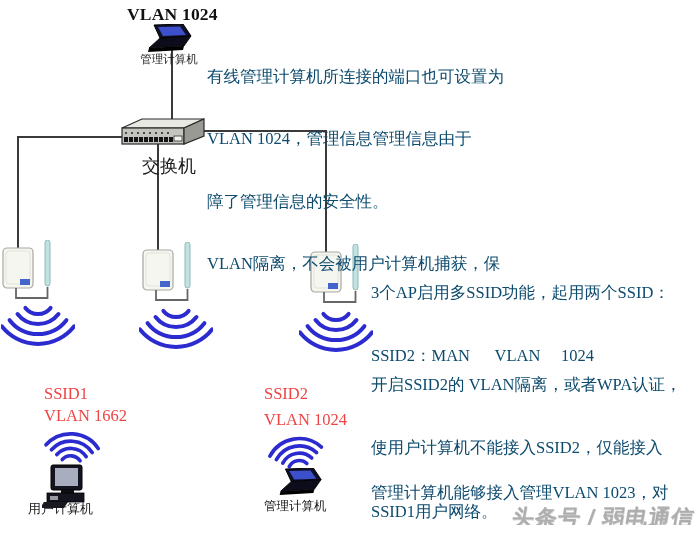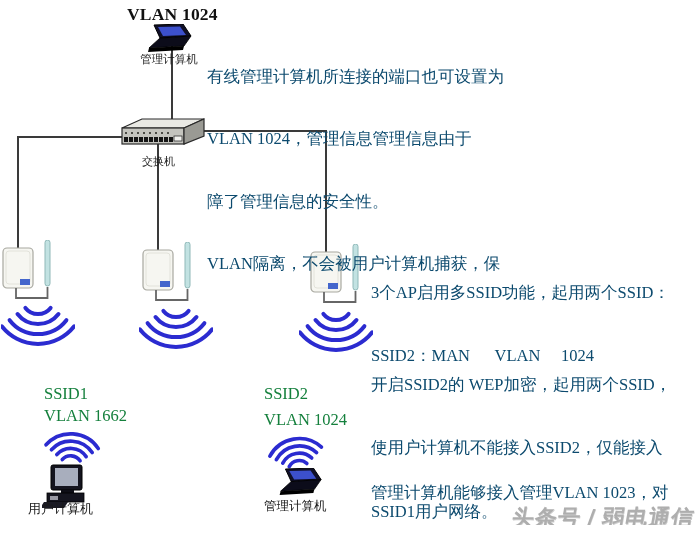--- a/index.html
+++ b/index.html
@@ -5,22 +5,22 @@
   html,body{margin:0;padding:0;background:#fff;}
   #canvas{
     position:relative;width:698px;height:525px;background:#ffffff;overflow:hidden;
     font-family:"Liberation Serif","DejaVu Serif",serif;color:#111;
   }
   .abs{position:absolute;}
   svg{display:block;}
   
   .title-text{font-size:17.5px;font-weight:bold;letter-spacing:0.2px;}
   .node-label{font-size:11.5px;color:#1a1a1a;}
-  .node-label-md{font-size:11px;color:#1a1a1a;}
-  .ssid-text{font-size:16.5px;color:#15803d;}
+  .node-label-md{font-size:18px;color:#1a1a1a;}
+  .ssid-text{font-size:16.5px;color:#ef4444;}
   .anno{font-size:16.5px;color:#0c4a6e;white-space:pre;}
   .anno div{height:22.4px;line-height:22.4px;}
   .anno-sp div{height:23.3px;line-height:23.3px;}
   .watermark{
     font-size:22px;font-weight:bold;color:#a6a6a6;opacity:.9;
     transform:skewX(-10deg);letter-spacing:1px;
     text-shadow:0.5px 0.5px 0 #c9c9c9;
     font-family:"Liberation Sans","DejaVu Sans",sans-serif;
   }
   .ctr{text-align:center;}
@@ -170,21 +170,21 @@
     <div>障了管理信息的安全性。</div>
     <div>VLAN隔离，不会被用户计算机捕获，保</div>
   </div>
 
   <div class="abs anno anno-sp" style="left:371px;top:241px;">
     <div>3个AP启用多SSID功能，起用两个SSID：</div>
     <div>SSID2：MAN      VLAN     1024</div>
   </div>
 
   <div class="abs anno anno-sp" style="left:371px;top:333px;">
-    <div>开启SSID2的 WEP加密，起用两个SSID，</div>
+    <div>开启SSID2的 VLAN隔离，或者WPA认证，</div>
     <div>使用户计算机不能接入SSID2，仅能接入</div>
     <div>SSID1用户网络。</div>
   </div>
 
   <div class="abs anno anno-sp" style="left:371px;top:441px;">
     <div>管理计算机能够接入管理VLAN 1023，对</div>
     
     
     
   </div>

